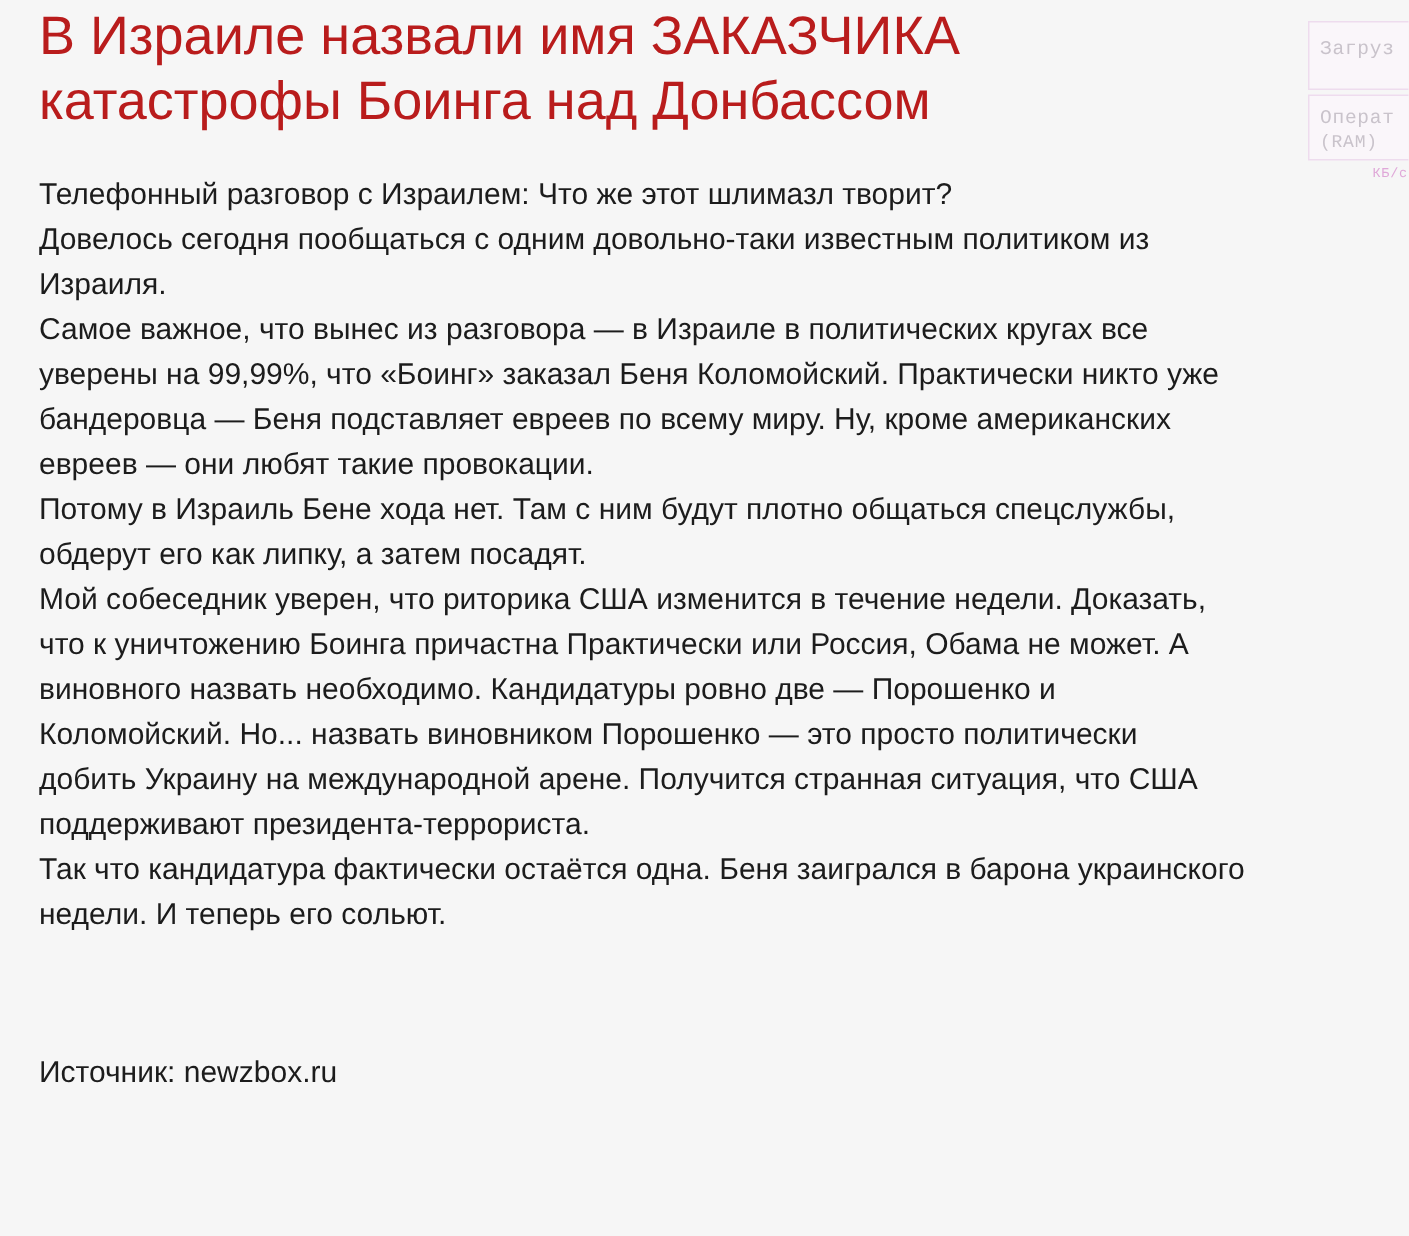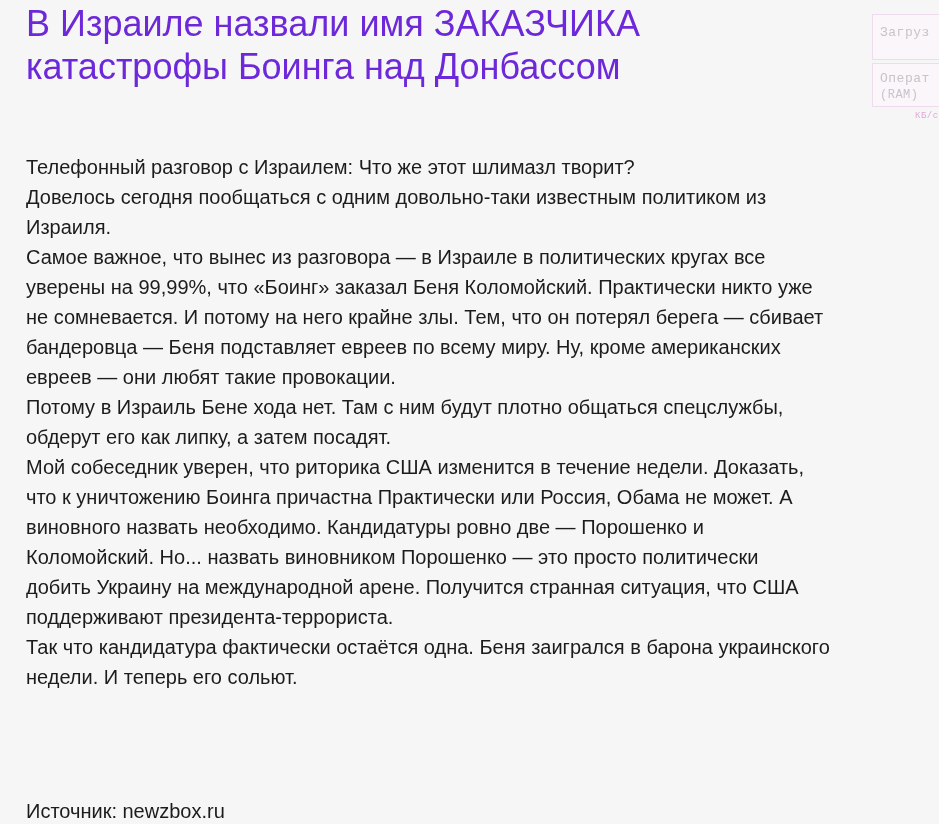--- a/index.html
+++ b/index.html
@@ -19,35 +19,35 @@
     top: 0;
     width: 890px;
   }
   .title {
     margin: 2px 0 0 0;
     max-width: 800px;
     font-family: "Liberation Sans", sans-serif;
     font-weight: 400;
     font-size: 36px;
     line-height: 43px;
-    color: #6d28d9;
+    color: #b91c1c;
     cursor: pointer;
   }
   .body {
-    margin-top: 64px;
+    margin-top: 27px;
     font-family: "Liberation Sans", sans-serif;
     font-size: 20px;
     line-height: 30px;
     color: #1c1c1c;
   }
   .body .line {
     white-space: nowrap;
   }
   .source {
-    margin: 104px 0 0 0;
+    margin: 75px 0 0 0;
     font-family: "Liberation Sans", sans-serif;
     font-size: 20px;
     line-height: 30px;
     color: #1c1c1c;
   }
 
   
   .monitor {
     position: absolute;
     left: 872px;
@@ -94,21 +94,20 @@
 
 <main class="page">
   <h1 class="title">В Израиле назвали имя ЗАКАЗЧИКА катастрофы Боинга над Донбассом</h1>
 
   <div class="body">
       <div class="line">Телефонный разговор с Израилем: Что же этот шлимазл творит?</div>
       <div class="line">Довелось сегодня пообщаться с одним довольно-таки известным политиком из</div>
       <div class="line">Израиля.</div>
       <div class="line">Самое важное, что вынес из разговора — в Израиле в политических кругах все</div>
       <div class="line">уверены на 99,99%, что «Боинг» заказал Беня Коломойский. Практически никто уже</div>
-      <div class="line">не сомневается. И потому на него крайне злы. Тем, что он потерял берега — сбивает</div>
       <div class="line">бандеровца — Беня подставляет евреев по всему миру. Ну, кроме американских</div>
       <div class="line">евреев — они любят такие провокации.</div>
       <div class="line">Потому в Израиль Бене хода нет. Там с ним будут плотно общаться спецслужбы,</div>
       <div class="line">обдерут его как липку, а затем посадят.</div>
       <div class="line">Мой собеседник уверен, что риторика США изменится в течение недели. Доказать,</div>
       <div class="line">что к уничтожению Боинга причастна Практически или Россия, Обама не может. А</div>
       <div class="line">виновного назвать необходимо. Кандидатуры ровно две — Порошенко и</div>
       <div class="line">Коломойский. Но... назвать виновником Порошенко — это просто политически</div>
       <div class="line">добить Украину на международной арене. Получится странная ситуация, что США</div>
       <div class="line">поддерживают президента-террориста.</div>

